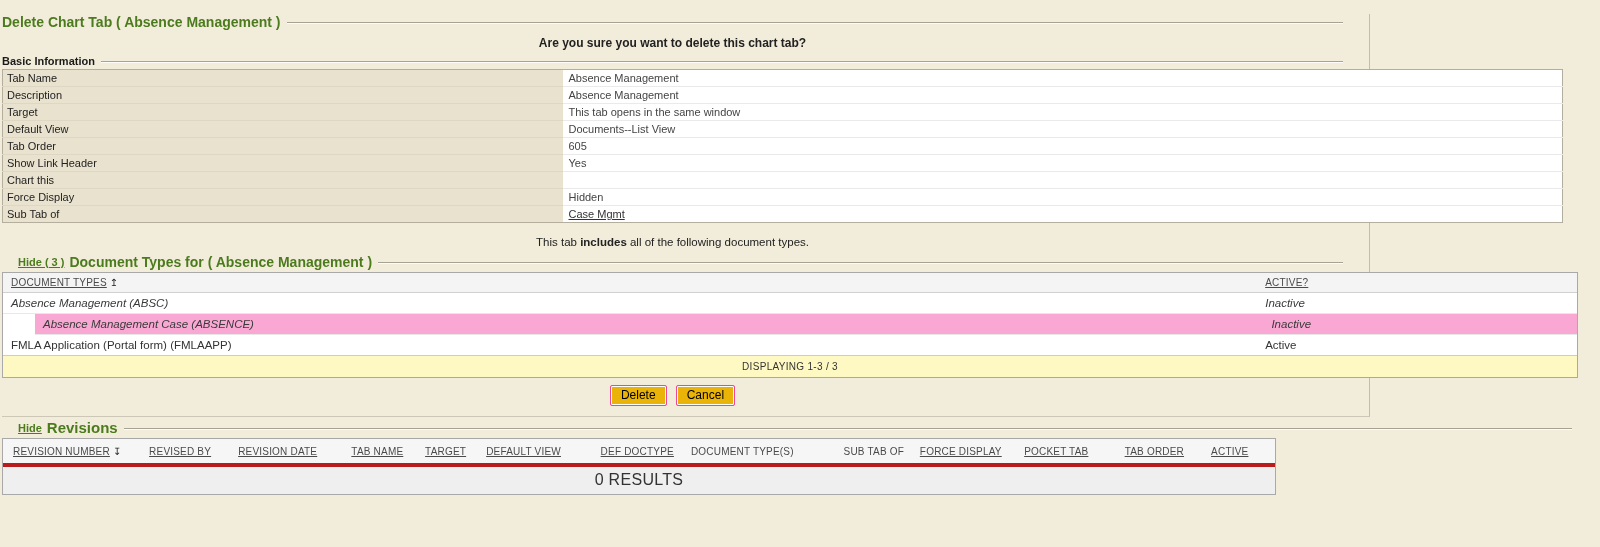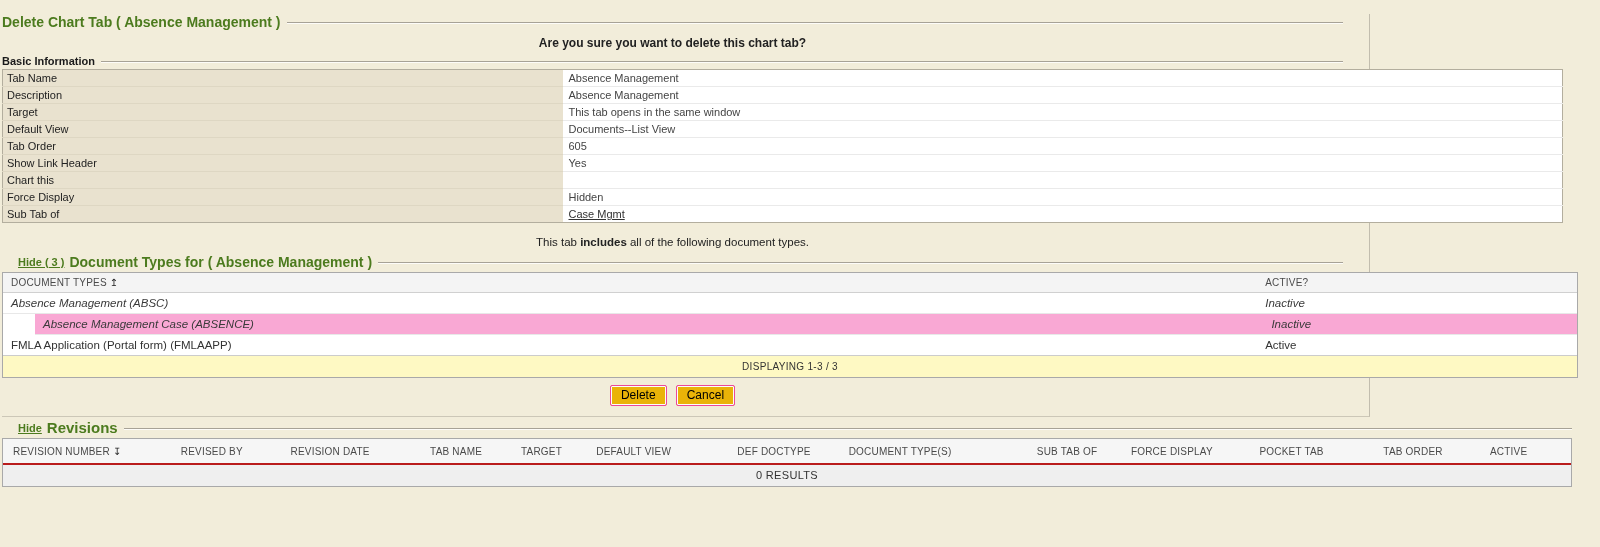--- a/index.html
+++ b/index.html
@@ -63,56 +63,56 @@
   
   .docbox {
     width: 1576px; border: 1px solid #a9a9a9; background: #fff; margin-top: 2px;
   }
   .doc-header {
     display: flex; background: #f4f4f4; border-bottom: 1px solid #d0d0d0;
     padding: 4px 8px; font-size: 10px; color: #4a4a4a; letter-spacing: .2px;
   }
   .doc-col-name { flex: 0 0 80.5%; }
   .doc-col-active { flex: 1; }
-  .hdr-link { color: #4a4a4a; cursor: pointer; }
+  .hdr-link { color: #4a4a4a; text-decoration: underline; cursor: pointer; }
   .sort-glyph { text-decoration: none; display: inline-block; margin-left: 3px; color: #222; font-size: 10px; }
   .doc-row {
     display: flex; padding: 4px 8px; font-size: 11.5px; color: #333;
     border-bottom: 1px solid #e8e8e8;
   }
   .doc-row.alt { background: #f9a8d4; margin-left: 32px; }
   .doc-row.ital { font-style: italic; color: #3a3a3a; }
   .paging-bar {
     background: #fef9c3; border-top: 1px solid #ccc; text-align: center;
     padding: 5px 0; font-size: 10px; color: #333; letter-spacing: .3px;
   }
   
   .btn-strip { text-align: center; padding: 7px 0 8px 0; }
   button.std-btn {
     font-family: "Liberation Sans", sans-serif; font-size: 12px; color: #000;
     background: #eab308; border: 1px solid #ec4899; border-radius: 2px;
     padding: 2px 10px 3px 10px; margin: 0 3px; cursor: pointer;
     box-shadow: inset 0 0 0 1px #fdfdfd;
   }
   
-  .revbox { width: 1570px; border: 1px solid #a9a9a9; background: #fff; margin-top: 2px; }
+  .revbox { width: 1274px; border: 1px solid #a9a9a9; background: #fff; margin-top: 2px; }
   .rev-header {
     display: flex; background: #f6f6f6; padding: 7px 0 6px 0;
     font-size: 10px; color: #4a4a4a; letter-spacing: .2px;
   }
   .rev-header .col { padding-left: 10px; white-space: nowrap; overflow: hidden; }
   .c0 { flex: 0 0 10.7%; } .c1 { flex: 0 0 7.0%; } .c2 { flex: 0 0 8.9%; }
   .c3 { flex: 0 0 5.8%; }  .c4 { flex: 0 0 4.8%; } .c5 { flex: 0 0 9.0%; }
   .c6 { flex: 0 0 7.1%; }  .c7 { flex: 0 0 12.0%; } .c8 { flex: 0 0 6.0%; }
   .c9 { flex: 0 0 8.2%; }  .c10 { flex: 0 0 7.9%; } .c11 { flex: 0 0 6.8%; }
   .c12 { flex: 1; }
   .nosort { color: #4a4a4a; text-decoration: none; }
   .results-bar {
-    background: #efefef; border-top: 2px solid #b91c1c; text-align: center;
-    padding: 4px 0 5px 0; font-size: 11px; color: #333; letter-spacing: .3px;
+    background: #efefef; border-top: 4px solid #b91c1c; text-align: center;
+    padding: 4px 0 5px 0; font-size: 16px; color: #333; letter-spacing: .3px;
   }
   .rev-sect { margin: 2px 8px 0 2px; width: 1590px; padding-right: 20px; }
 </style>
 </head>
 <body>
 
 <div class="outer">
 
   <div class="sect-head">
     <span class="page-title">Delete Chart Tab ( Absence Management )</span>

